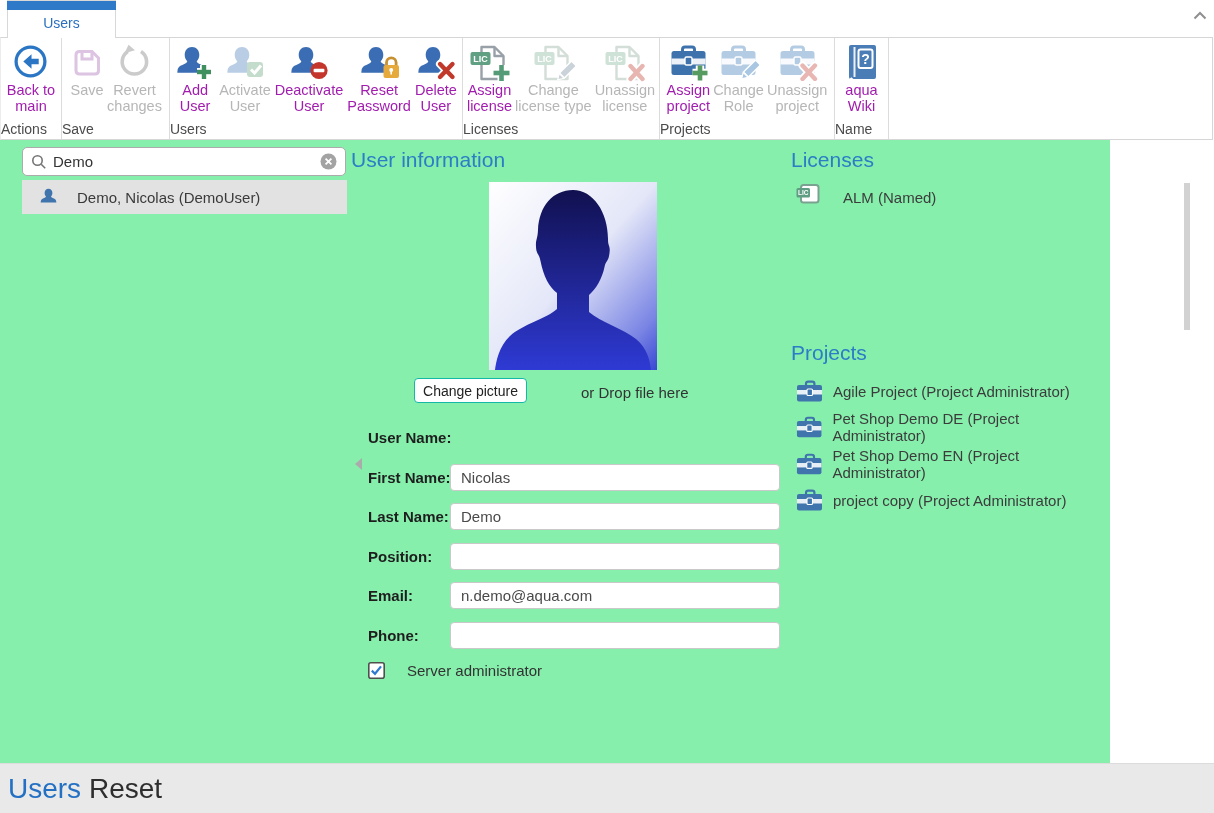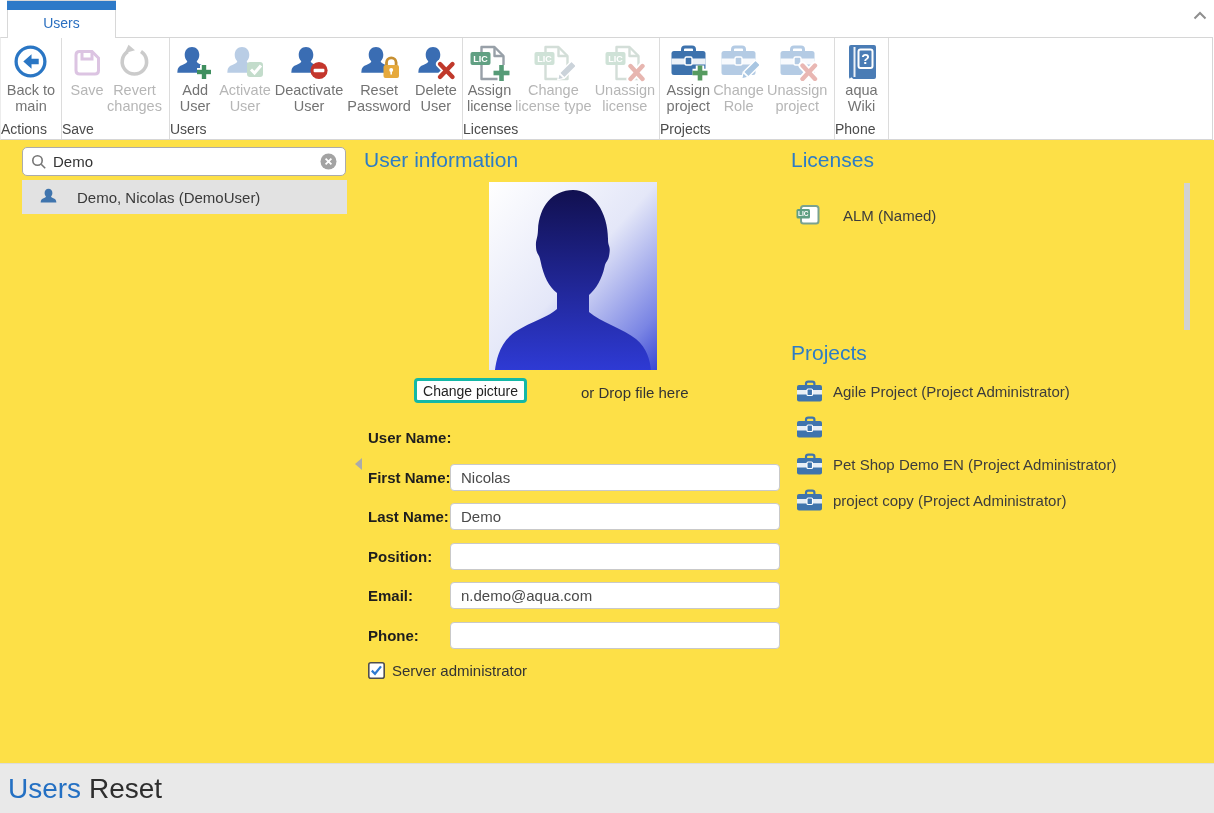--- a/index.html
+++ b/index.html
@@ -10,44 +10,44 @@
 .tab{position:absolute;left:7px;top:0;width:109px;height:38px;background:#fff;border:1px solid #d8d8d8;border-bottom:none;z-index:3}
 .tab-accent{position:absolute;left:-1px;top:0;right:-1px;height:9px;background:#2e7ac8}
 .tab-label{position:absolute;left:0;right:0;top:14px;text-align:center;font-size:14px;color:#2a6fc0}
 .chevron-btn{position:absolute;right:5px;top:8px;width:18px;height:14px;cursor:pointer}
 
 .ribbon{position:absolute;left:0;top:37px;width:1213px;height:103px;background:#fff;border:1px solid #d6d6d6;border-left-color:#ececec}
 .rgroup{position:absolute;top:0;bottom:0;border-right:1px solid #dcdcdc}
 .rbtns{position:absolute;top:3px;left:0;right:0;display:flex;justify-content:center;align-items:flex-start}
 .rbtn{display:flex;flex-direction:column;align-items:center;padding:0 1px}
 .ricon{height:41px;display:flex;align-items:center;justify-content:center}
-.rlbl{font-size:14.5px;line-height:16px;color:#737373;text-align:center;white-space:pre}
+.rlbl{font-size:14.5px;line-height:16px;color:#a21caf;text-align:center;white-space:pre}
 .rbtn.disabled .rlbl{color:#b6b6b6}
 .glabel{position:absolute;bottom:2px;left:0;right:0;font-size:14px;color:#4b4b4b}
 
-.content{position:absolute;left:0;top:140px;width:1214px;height:623px;background:#fde047}
+.content{position:absolute;left:0;top:140px;width:1110px;height:623px;background:#86efac}
 .search-box{position:absolute;left:22px;top:7px;width:324px;height:29px;border:1px solid #ababab;border-radius:5px;display:flex;align-items:center;padding:0 8px;background:#fff}
 .search-input{flex:1;border:none;outline:none;font-size:15px;color:#333;background:transparent;padding:0 6px;font-family:inherit}
 .user-row{position:absolute;left:22px;top:40px;width:325px;height:34px;display:flex;align-items:center}
 .user-row.selected{background:#e2e2e2}
 .user-row .uicon{margin-left:16px}
 .user-row .utext{margin-left:18px;font-size:15px;color:#3a3a3a}
 .splitter{position:absolute;left:355px;top:318px;width:0;height:0;border-top:6.5px solid transparent;border-bottom:6.5px solid transparent;border-right:7px solid #ababab}
 .sec-title{position:absolute;font-size:21px;color:#2d7cc6}
 .avatar{position:absolute;left:489px;top:42px;width:168px;height:188px}
-.chgpic-btn{position:absolute;left:414px;top:238px;width:113px;height:25px;border:3px solid #14b8a6;border-radius:4px;background:#fff;font-size:14px;color:#222;display:flex;align-items:center;justify-content:center;font-family:inherit}
+.chgpic-btn{position:absolute;left:414px;top:238px;width:113px;height:25px;border:1px solid #14b8a6;border-radius:4px;background:#fff;font-size:14px;color:#222;display:flex;align-items:center;justify-content:center;font-family:inherit}
 .drop-hint{position:absolute;left:581px;top:244px;font-size:15px;color:#333}
 .frow{position:absolute;left:368px;width:412px;height:27px}
 .frow .flabel{position:absolute;left:0;top:0;height:27px;line-height:27px;font-size:15px;font-weight:bold;color:#1e1e1e}
 .frow input{position:absolute;left:82px;top:0;width:330px;height:27px;border:1px solid #c9c9c9;border-radius:4px;padding:0 10px;font-size:15px;color:#4a4a4a;font-family:inherit;outline:none}
 .admin-row{position:absolute;left:368px;top:522px;display:flex;align-items:center}
-.admin-row .cblabel{margin-left:7px;font-size:15px;color:#333}
+.admin-row .cblabel{margin-left:22px;font-size:15px;color:#333}
 .checkbox .check{display:none}
 .checkbox.checked .check{display:block}
-.lic-row{position:absolute;left:795px;top:62px;height:26px;display:flex;align-items:center}
+.lic-row{position:absolute;left:795px;top:40px;height:26px;display:flex;align-items:flex-end}
 .lic-row .ltext{margin-left:22px;font-size:15px;color:#3c3c3c}
 .proj-row{position:absolute;left:795px;height:26px;display:flex;align-items:center}
 .proj-row .ptext{margin-left:9px;font-size:15px;color:#3c3c3c}
 .scroll-thumb{position:absolute;left:1184px;top:43px;width:6px;height:147px;background:#d2d2d2}
 
 .footer{position:absolute;left:0;top:763px;width:1214px;height:50px;background:#e9e9e9;border-top:1px solid #dcdcdc}
 .ftab{position:absolute;top:0;height:50px;line-height:50px;font-size:28px}
 .ftab.active{color:#2470c3}
 .ftab.inactive{color:#2e2e2e}
 </style>
@@ -307,21 +307,21 @@
                 <line x1="12.5" y1="5" x2="12.5" y2="35" stroke="#fff" stroke-width="2" opacity="0.9"></line>
                 <rect x="16.5" y="7.5" width="14" height="18.5" rx="2" fill="none" stroke="#fff" stroke-width="2"></rect>
                 <text x="23.6" y="22.3" font-size="14" font-weight="bold" fill="#fff" text-anchor="middle" font-family="Liberation Sans,sans-serif">?</text>
                 <path d="M8.5 36 q2.5 2.5 5.5 2.5 h19.5" stroke="#fff" stroke-width="2" fill="none"></path>
               </svg>
             </div>
           <div class="rlbl">aqua
 Wiki</div>
         </div>
       </div>
-      <div class="glabel">Phone</div>
+      <div class="glabel">Name</div>
     </div>
 
   </div>
 
   <div class="content">
 
     <div class="search-box">
       <svg width="16" height="16" viewBox="0 0 16 16">
           <circle cx="6.5" cy="6.5" r="4.7" fill="none" stroke="#757575" stroke-width="1.6"></circle>
           <line x1="10.2" y1="10.2" x2="14.2" y2="14.2" stroke="#757575" stroke-width="1.6"></line>
@@ -333,21 +333,21 @@
         </svg>
     </div>
     <div class="user-row selected">
       <svg class="uicon" width="21" height="21" viewBox="0 0 34 34">
           <path d="M17 3 c3.8 0 6.3 2.8 6.3 6.7 c0 2.4 -0.9 4.3 -2.2 5.5 c0.4 2 3.3 2.6 5.5 3.8 c1.9 1 2.7 2.5 2.9 4.5 l0.2 1.6 H4.3 l0.2 -1.6 c0.2 -2 1 -3.5 2.9 -4.5 c2.2 -1.2 5.1 -1.8 5.5 -3.8 c-1.3 -1.2 -2.2 -3.1 -2.2 -5.5 c0 -3.9 2.5 -6.7 6.3 -6.7 z" fill="#3f74ad"></path>
         </svg>
       <span class="utext">Demo, Nicolas (DemoUser)</span>
     </div>
     <div class="splitter"></div>
 
-    <div class="sec-title" style="left:364px;top:8px">User information</div>
+    <div class="sec-title" style="left:351px;top:8px">User information</div>
 
     <svg class="avatar" viewBox="0 0 168 188">
       <defs>
         <linearGradient id="avbg" x1="0" y1="0" x2="1" y2="1">
           <stop offset="0" stop-color="#ffffff"></stop>
           <stop offset="0.5" stop-color="#e4e7f8"></stop>
           <stop offset="0.85" stop-color="#7a85e4"></stop>
           <stop offset="1" stop-color="#3a48d4"></stop>
         </linearGradient>
         <linearGradient id="avfg" x1="0" y1="0" x2="0" y2="1">
@@ -414,20 +414,21 @@
         </svg>
       <span class="ptext">Agile Project (Project Administrator)</span>
     </div>
     <div class="proj-row" style="top:274px">
       <svg width="29" height="26" viewBox="0 0 29 26">
           <path d="M11 7 V5.8 q0 -2.2 2.2 -2.2 h4 q2.2 0 2.2 2.2 V7" stroke="#3f74ad" stroke-width="2.2" fill="none"></path>
           <rect x="2" y="7" width="25" height="16.5" rx="2" fill="#3f74ad"></rect>
           <rect x="2" y="12" width="25" height="4.5" fill="#fff" opacity="0.88"></rect>
           <rect x="12" y="11" width="5.5" height="6.5" rx="1" fill="#3f74ad" stroke="#fff" stroke-width="1.1"></rect>
         </svg>
+      <span class="ptext">Pet Shop Demo DE (Project Administrator)</span>
     </div>
     <div class="proj-row" style="top:311px">
       <svg width="29" height="26" viewBox="0 0 29 26">
           <path d="M11 7 V5.8 q0 -2.2 2.2 -2.2 h4 q2.2 0 2.2 2.2 V7" stroke="#3f74ad" stroke-width="2.2" fill="none"></path>
           <rect x="2" y="7" width="25" height="16.5" rx="2" fill="#3f74ad"></rect>
           <rect x="2" y="12" width="25" height="4.5" fill="#fff" opacity="0.88"></rect>
           <rect x="12" y="11" width="5.5" height="6.5" rx="1" fill="#3f74ad" stroke="#fff" stroke-width="1.1"></rect>
         </svg>
       <span class="ptext">Pet Shop Demo EN (Project Administrator)</span>
     </div>

